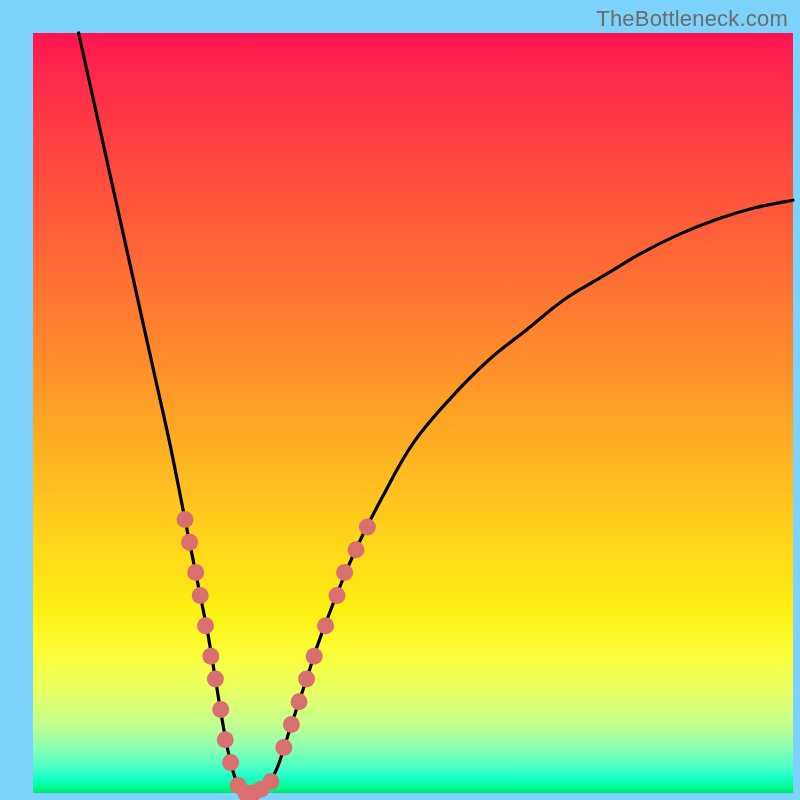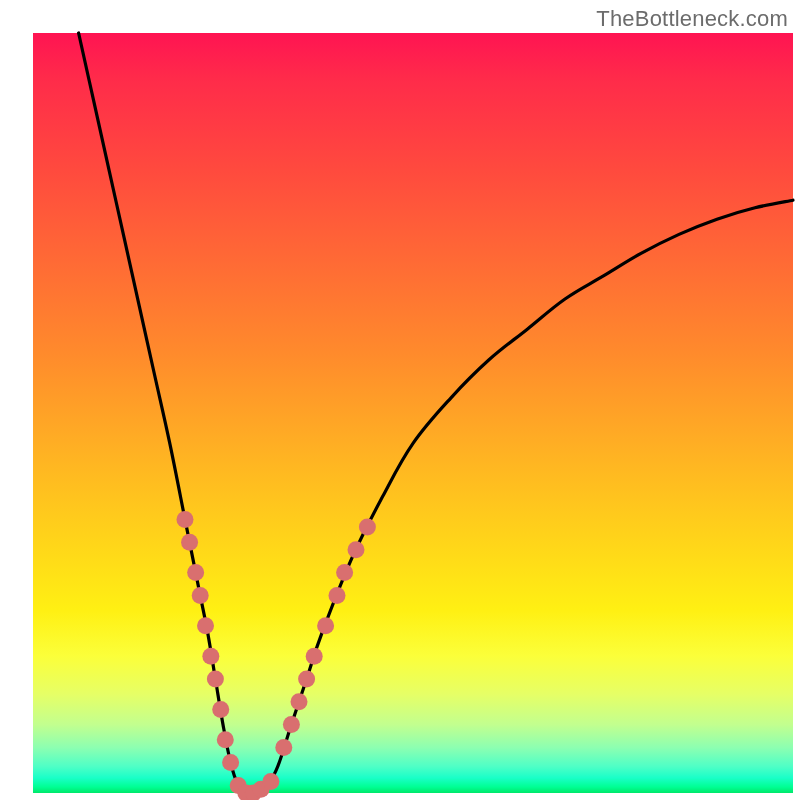--- a/index.html
+++ b/index.html
@@ -8,21 +8,21 @@
     width: 800px;
     height: 800px;
     overflow: hidden;
     background: #000;
     font-family: Arial, Helvetica, sans-serif;
   }
   .frame {
     position: relative;
     width: 800px;
     height: 800px;
-    background: #ffffff;
+    background: #7dd3fc;
   }
   .plot-area {
     position: absolute;
     left: 33px;
     top: 33px;
     width: 760px;
     height: 760px;
     
     background: linear-gradient(
       to bottom,

